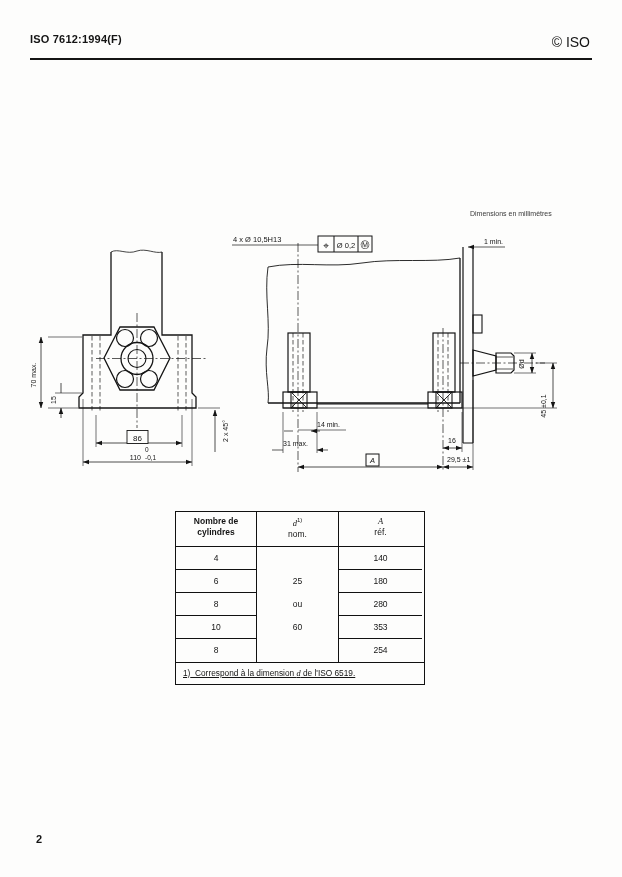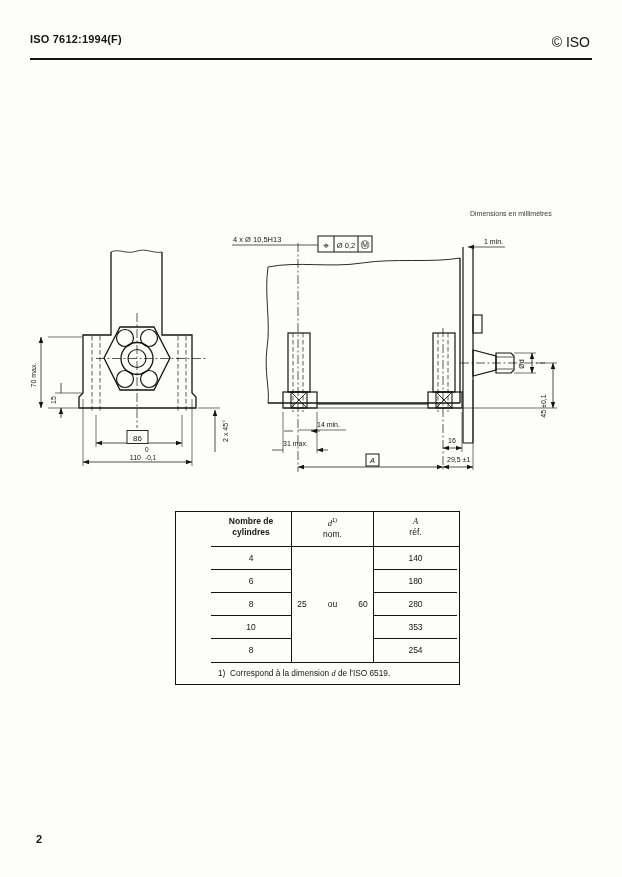--- a/index.html
+++ b/index.html
@@ -8,33 +8,33 @@
     font-family:"Liberation Sans","DejaVu Sans",sans-serif;color:#141414;
     overflow:hidden;margin:0 auto;
   }
   .abs{position:absolute;}
   .doc-ref{left:30px;top:33px;font-size:11px;font-weight:bold;letter-spacing:.2px;}
   .copyright{right:32px;top:34px;font-size:14px;}
   .head-rule{left:30px;top:58px;width:562px;height:2px;background:#141414;}
   .dim-note{left:470px;top:210px;font-size:7px;color:#3a3a3a;}
   svg text{font-family:"Liberation Sans","DejaVu Sans",sans-serif;fill:#141414;}
   
-  .tbl{left:175px;top:511px;width:248px;border:1.6px solid #111;font-size:8.5px;padding-left:35px;}
+  .tbl{left:175px;top:511px;width:248px;border:1.6px solid #111;font-size:8.5px;}
   .tbl .hdr{display:grid;grid-template-columns:81px 82px 83px;border-bottom:1.4px solid #111;}
   .tbl .hdr > div{padding:4px 2px 5px;text-align:center;line-height:1.35;}
   .tbl .hdr .c1{font-weight:bold;border-right:1.2px solid #111;}
   .tbl .hdr .c2{border-right:1.2px solid #111;}
   .tbl .bdy{display:grid;grid-template-columns:81px 82px 83px;grid-auto-rows:23px;}
   .tbl .bdy .cell{display:flex;align-items:center;justify-content:center;}
   .tbl .c1col{border-right:1.2px solid #111;}
   .tbl .dcol{grid-column:2;grid-row:1 / span 5;border-right:1.2px solid #111;
-    display:flex;flex-direction:row;justify-content:center;align-items:center;gap:21px;}
+    display:flex;flex-direction:column;justify-content:center;align-items:center;}
   .tbl .dcol span{line-height:23px;display:block;text-align:center;}
   .tbl .rb{border-bottom:1.1px solid #111;}
-  .tbl .foot{border-top:1.4px solid #111;padding:5px 7px 6px;font-size:8.3px;}
+  .tbl .foot{border-top:1.4px solid #111;padding:5px 7px 6px;font-size:8.3px;text-decoration:underline;}
   .tbl i, .caption i{font-style:italic;font-family:"Liberation Serif","DejaVu Serif",serif;}
   sup{font-size:6px;}
   .caption{left:0;top:675px;width:622px;text-align:center;font-size:10px;font-weight:bold;}
   .page-num{left:36px;top:833px;font-size:11px;font-weight:bold;}
 </style>
 </head>
 <body>
 
 <div class="page">
 

